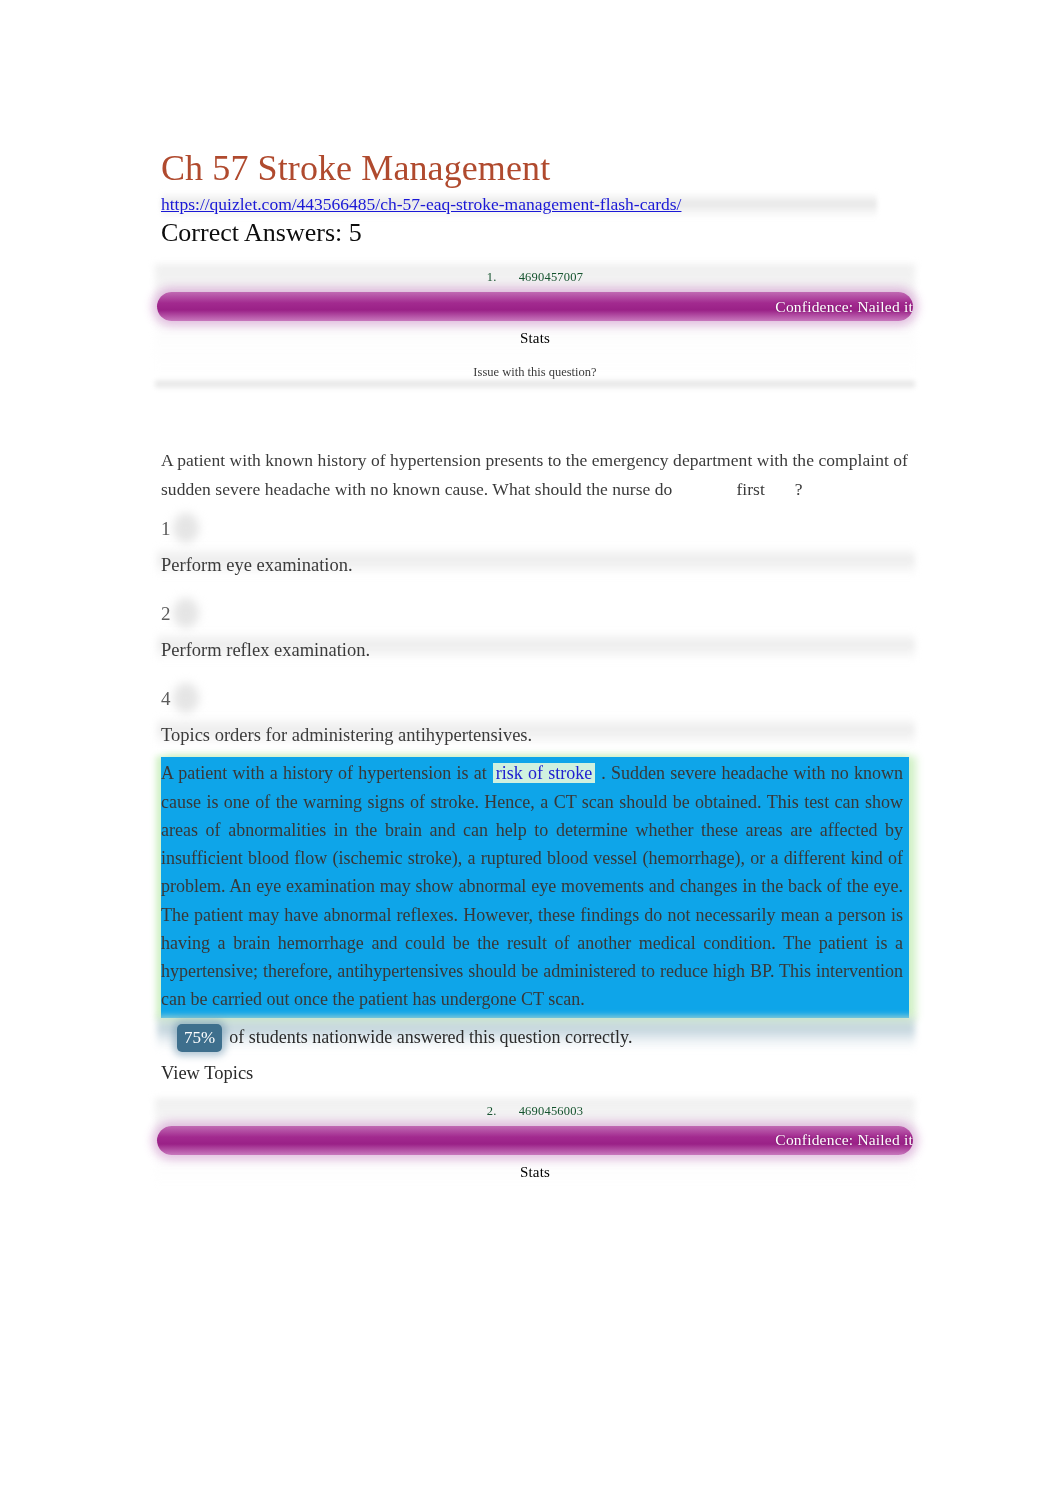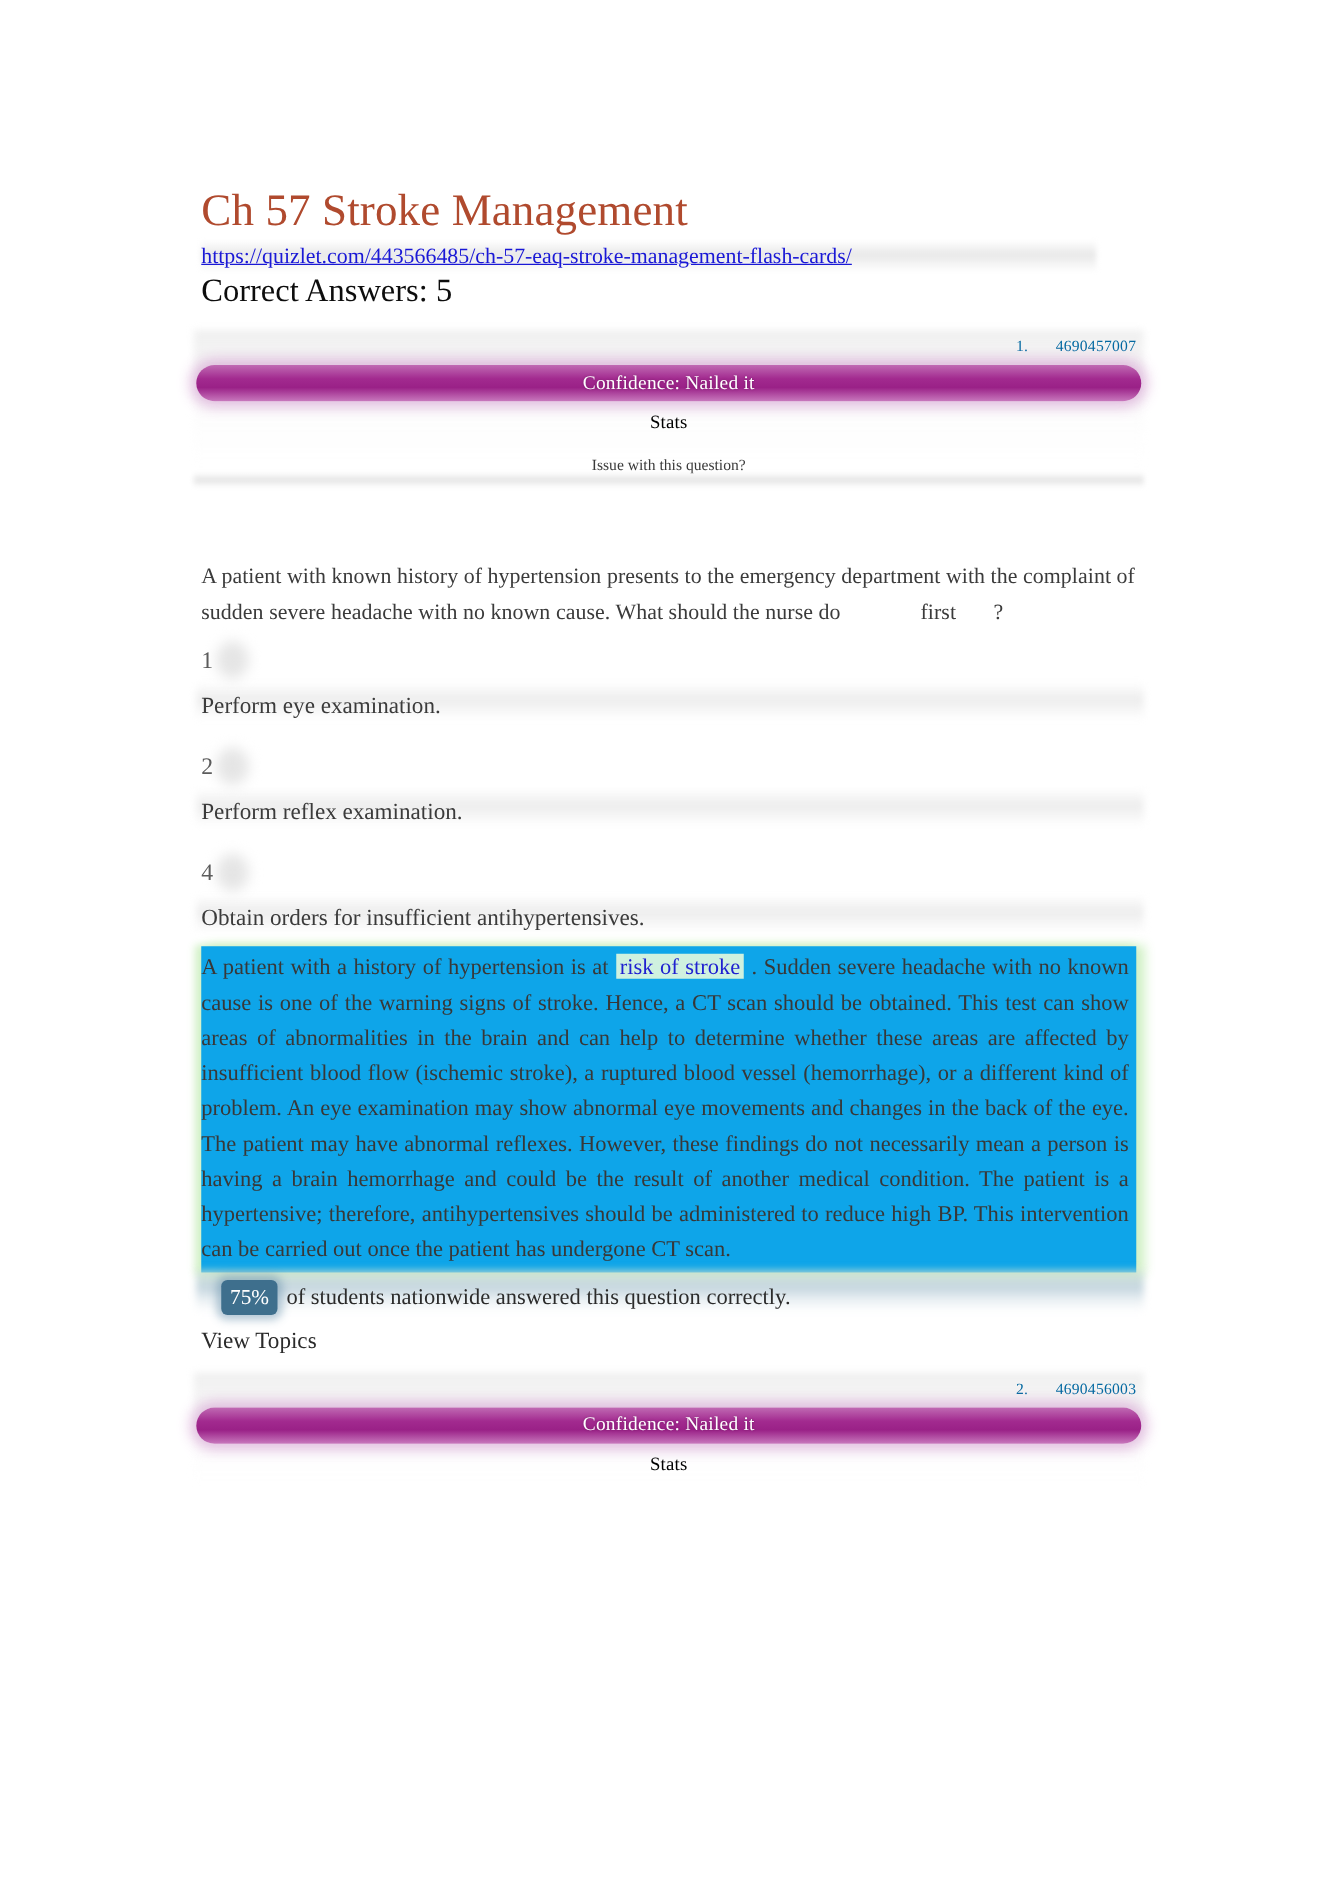--- a/index.html
+++ b/index.html
@@ -79,37 +79,37 @@
     position: absolute;
     left: -6px;
     right: -6px;
     top: 0;
     height: 110px;
     background: linear-gradient(180deg, rgba(238,238,238,.9) 0%, rgba(249,249,249,.4) 60%, rgba(255,255,255,0) 100%);
     filter: blur(3px);
   }
   .q-number-row {
     position: relative;
-    text-align: right;
+    text-align: center;
     font-size: 12.5px;
-    color: #0369a1;
+    color: #14532d;
     padding: 6px 0 7px 0;
     letter-spacing: .2px;
   }
   .q-number-row .q-ord { margin-right: 22px; }
 
   .confidence-bar {
     position: relative;
     height: 29px;
     border-radius: 15px;
     background: linear-gradient(180deg, #c06ab3 0%, #a22a8f 38%, #9a2187 62%, #c878bd 100%);
     box-shadow: 0 0 10px 5px rgba(196,120,190,.45);
     display: flex;
     align-items: center;
-    justify-content: center;
+    justify-content: flex-end;
     margin: 0 -4px;
   }
   .confidence-bar .label {
     color: #ffffff;
     font-size: 15.5px;
     letter-spacing: .2px;
     text-shadow: 0 0 2px rgba(0,0,0,.25);
   }
 
   .stats-row {
@@ -364,21 +364,21 @@
     </div>
 
 
     <div class="option">
       <div class="opt-num-row">
         <span class="opt-num-blur"></span>
         <span class="opt-num">4</span>
       </div>
       <div class="opt-text-row">
         <span class="opt-text-band"></span>
-        <span class="opt-text">Obtain orders for insufficient antihypertensives.</span>
+        <span class="opt-text">Topics orders for administering antihypertensives.</span>
       </div>
     </div>
 
     <div class="rationale">
       <div class="rationale-inner"><span>A patient with a history of hypertension is at</span><a class="inline-link" href="#">risk of stroke</a><span>. Sudden severe headache with no known cause is one of the warning signs of stroke. Hence, a CT scan should be obtained. This test can show areas of abnormalities in the brain and can help to determine whether these areas are affected by insufficient blood flow (ischemic stroke), a ruptured blood vessel (hemorrhage), or a different kind of problem. An eye examination may show abnormal eye movements and changes in the back of the eye. The patient may have abnormal reflexes. However, these findings do not necessarily mean a person is having a brain hemorrhage and could be the result of another medical condition. The patient is a hypertensive; therefore, antihypertensives should be administered to reduce high BP. This intervention can be carried out once the patient has undergone CT scan.</span></div>
     </div>
 
     <div class="stats-line">
       <span class="stats-line-band"></span>
       <span class="pct-badge">75%</span><span class="txt">of students nationwide answered this question correctly.</span>

